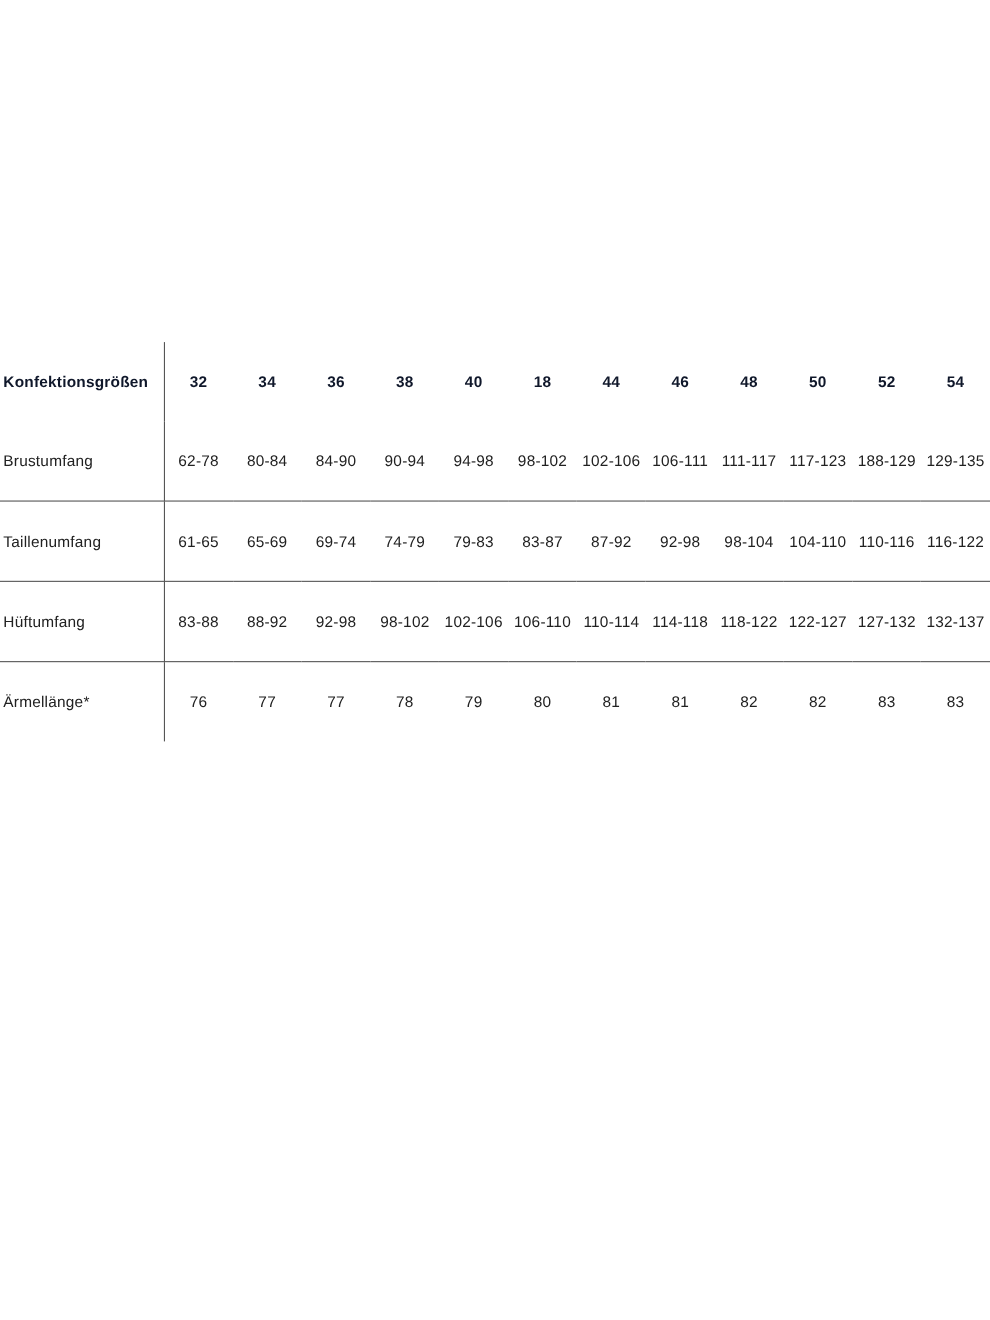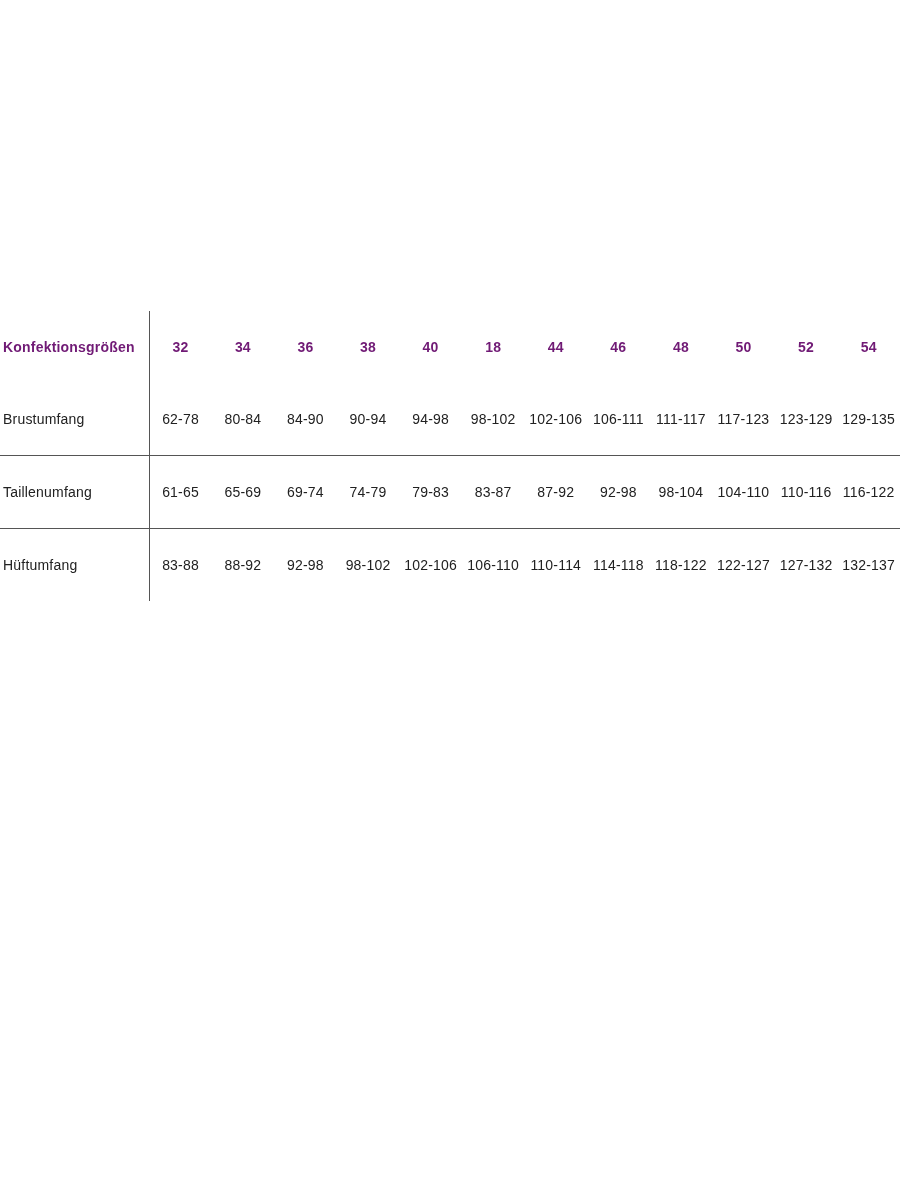--- a/index.html
+++ b/index.html
@@ -39,21 +39,21 @@
     color: #212121;
     white-space: nowrap;
   }
   table.size-chart .row-label {
     text-align: left;
     padding-left: 3px;
     border-right: 1.5px solid #555555;
   }
   table.size-chart thead th {
     font-weight: 700;
-    color: #701a75;
+    color: #0f172a;
   }
   table.size-chart tr:not(:last-child) > th,
   table.size-chart tr:not(:last-child) > td {
     border-bottom: 1.5px solid #555555;
   }
 </style>
 </head>
 <body>
 
 <div class="chart-wrap">
@@ -84,21 +84,21 @@
           <td>62-78</td>
           <td>80-84</td>
           <td>84-90</td>
           <td>90-94</td>
           <td>94-98</td>
           <td>98-102</td>
           <td>102-106</td>
           <td>106-111</td>
           <td>111-117</td>
           <td>117-123</td>
-          <td>123-129</td>
+          <td>188-129</td>
           <td>129-135</td>
         </tr>
         <tr>
           <th class="row-label">Taillenumfang</th>
           <td>61-65</td>
           <td>65-69</td>
           <td>69-74</td>
           <td>74-79</td>
           <td>79-83</td>
           <td>83-87</td>
@@ -117,15 +117,30 @@
           <td>98-102</td>
           <td>102-106</td>
           <td>106-110</td>
           <td>110-114</td>
           <td>114-118</td>
           <td>118-122</td>
           <td>122-127</td>
           <td>127-132</td>
           <td>132-137</td>
         </tr>
+        <tr>
+          <th class="row-label">Ärmellänge*</th>
+          <td>76</td>
+          <td>77</td>
+          <td>77</td>
+          <td>78</td>
+          <td>79</td>
+          <td>80</td>
+          <td>81</td>
+          <td>81</td>
+          <td>82</td>
+          <td>82</td>
+          <td>83</td>
+          <td>83</td>
+        </tr>
       </tbody>
   </table>
 </div>
 
 </body></html>

